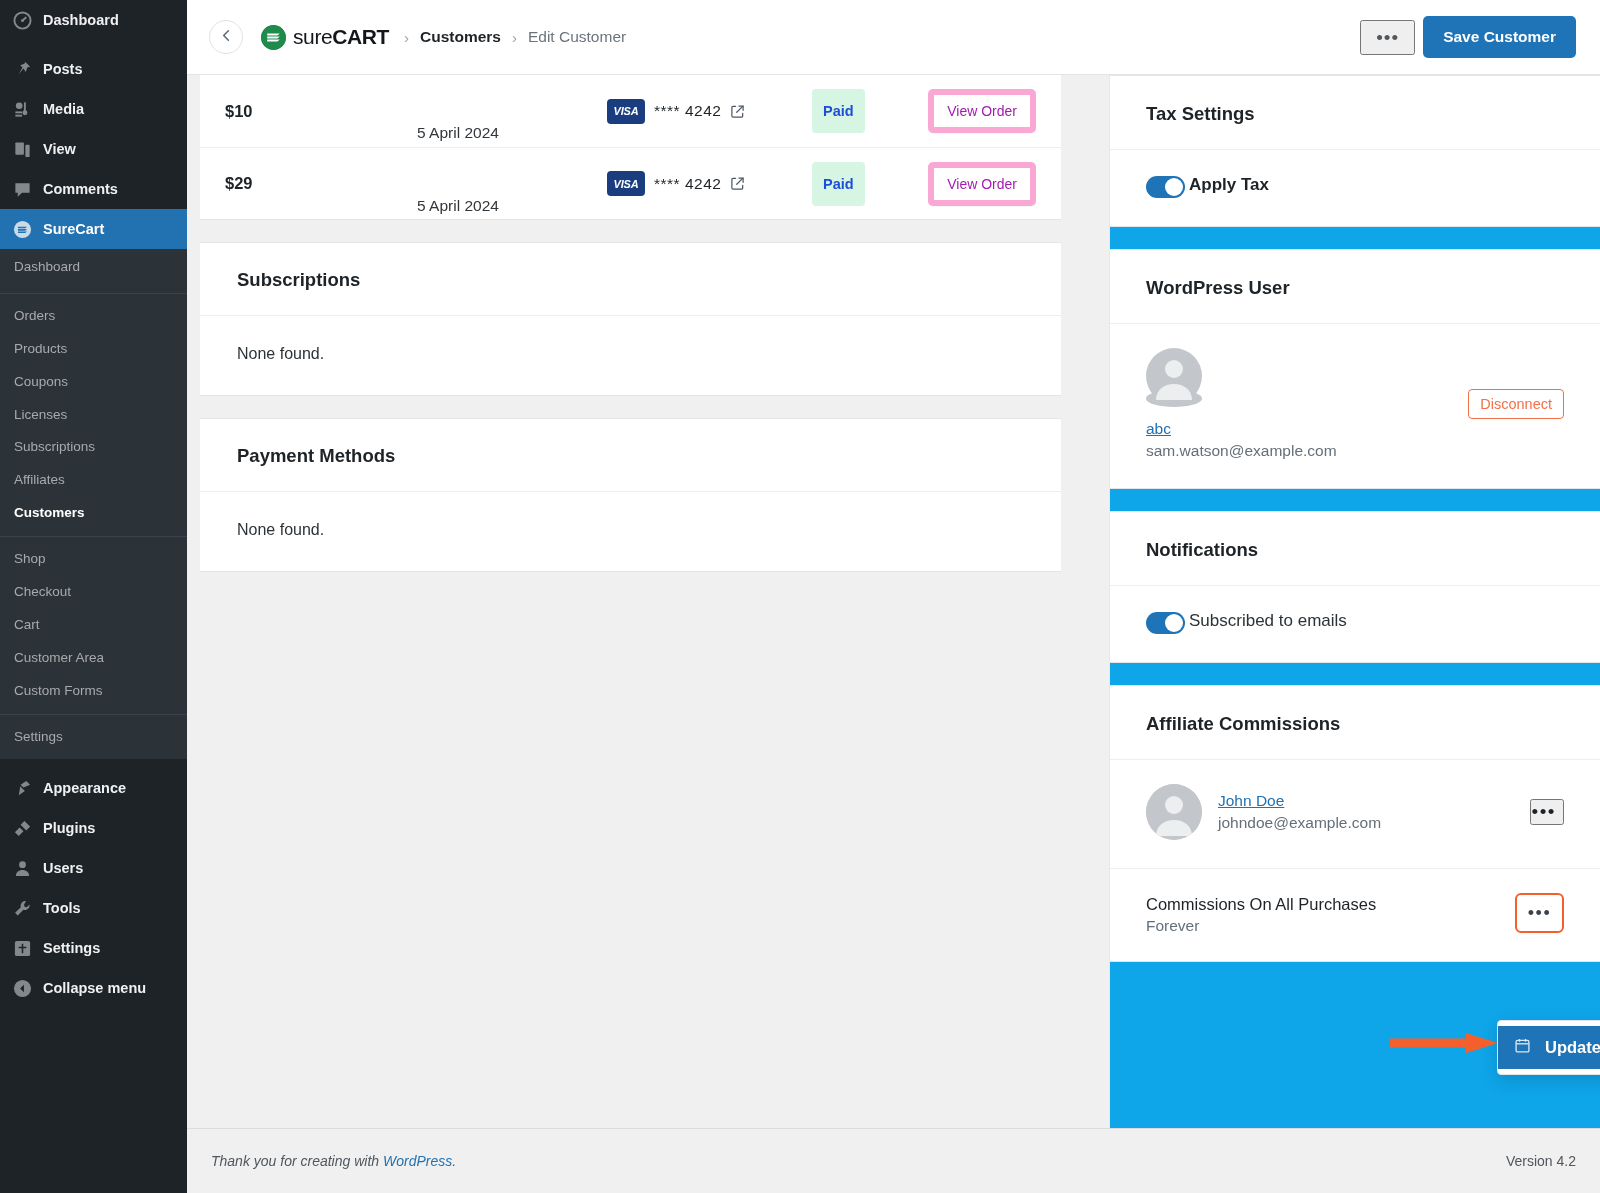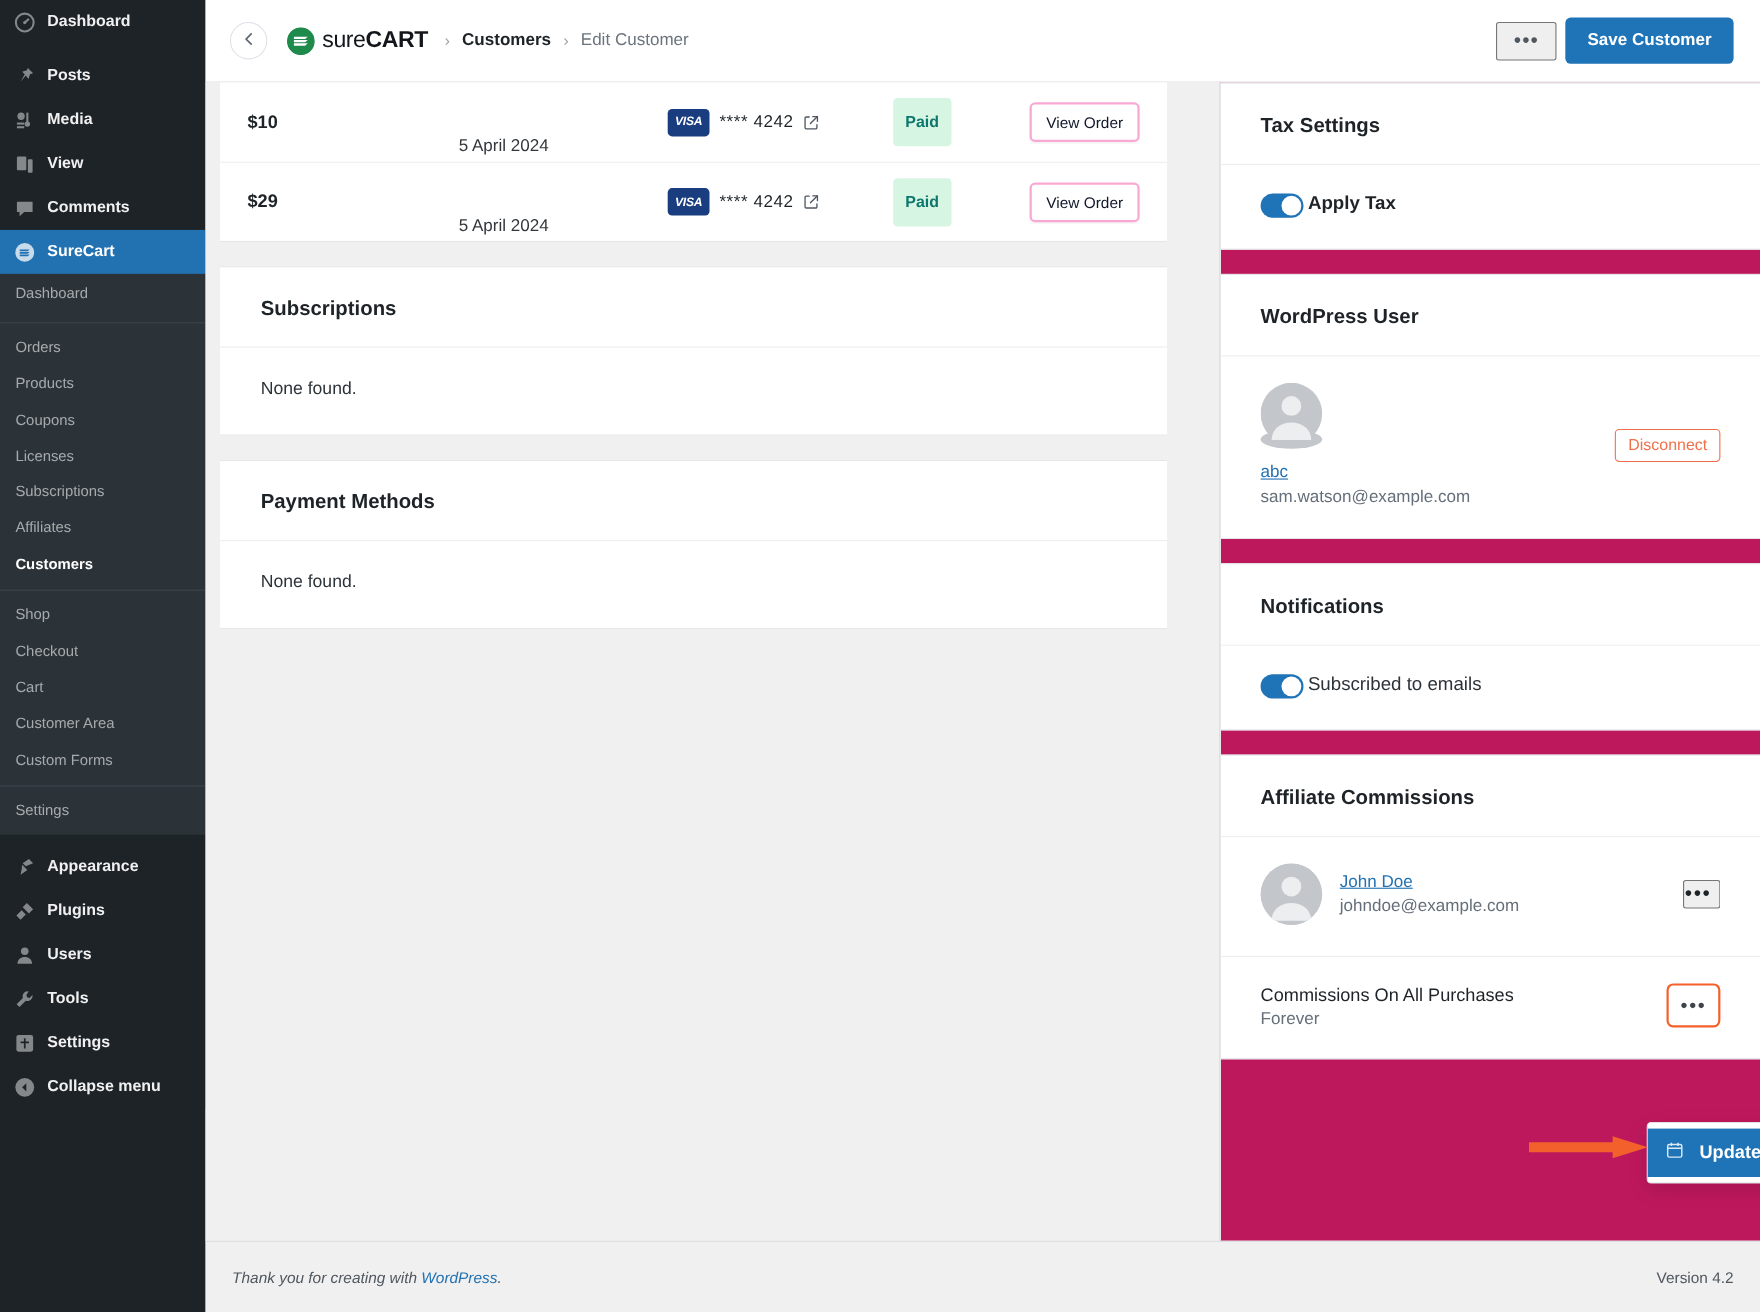--- a/index.html
+++ b/index.html
@@ -93,21 +93,21 @@
   }
 
   
   .sc-body { flex: 1; display: flex; min-height: 0; background:#f0f0f1; }
   .col-left {
     width: 922px; min-width: 922px;
     padding: 0 0 0 0;
     background: #f0f0f1;
   }
   .col-right {
-    flex: 1; background: #be185d;
+    flex: 1; background: #0ea5e9;
     border-left: 1px solid #e6e8ea;
   }
   .left-inner { width: 861px; margin-left: 13px; }
 
   
   .orders-card {
     background: #fff; border-bottom: 1px solid #e3e5e8;
   }
   .order-row {
     display: flex; align-items: center;
@@ -122,28 +122,28 @@
     width: 38px; height: 25px; border-radius: 4px;
     background: #1a3d80; color: #fff; font-size: 11px;
     font-weight: 700; font-style: italic;
     display: flex; align-items: center; justify-content: center;
     letter-spacing: -0.2px;
   }
   .o-last4 { font-size: 15.5px; color: #1d2327; letter-spacing: .5px; }
   .ext-link { color: #4d5763; display:flex; align-items:center; }
   .ext-link svg { width: 15px; height: 15px; }
   .badge-paid {
-    background: #d6f5e2; color: #0f766e; font-size: 14.5px;
+    background: #d6f5e2; color: #1d4ed8; font-size: 14.5px;
     font-weight: 600; padding: 14px 11px; border-radius: 4px;
     margin-left: 25px;
   }
   .o-spacer { flex: 1; }
   .btn-outline {
-    background: #fff; border: 2px solid #f9a8d4; border-radius: 5px;
-    padding: 8px 13px; font-size: 14px; color: #0f172a;
+    background: #fff; border: 6px solid #f9a8d4; border-radius: 5px;
+    padding: 8px 13px; font-size: 14px; color: #a21caf;
     box-shadow: 0 1px 1px rgba(0,0,0,0.04);
   }
 
   .section-gap { height: 22px; background: #f0f0f1; }
 
   .panel { background: #fff; border-top: 1px solid #e3e5e8; border-bottom: 1px solid #e3e5e8; }
   .panel-head {
     padding: 26px 37px 24px 37px;
     border-bottom: 1px solid #edeef0;
   }

